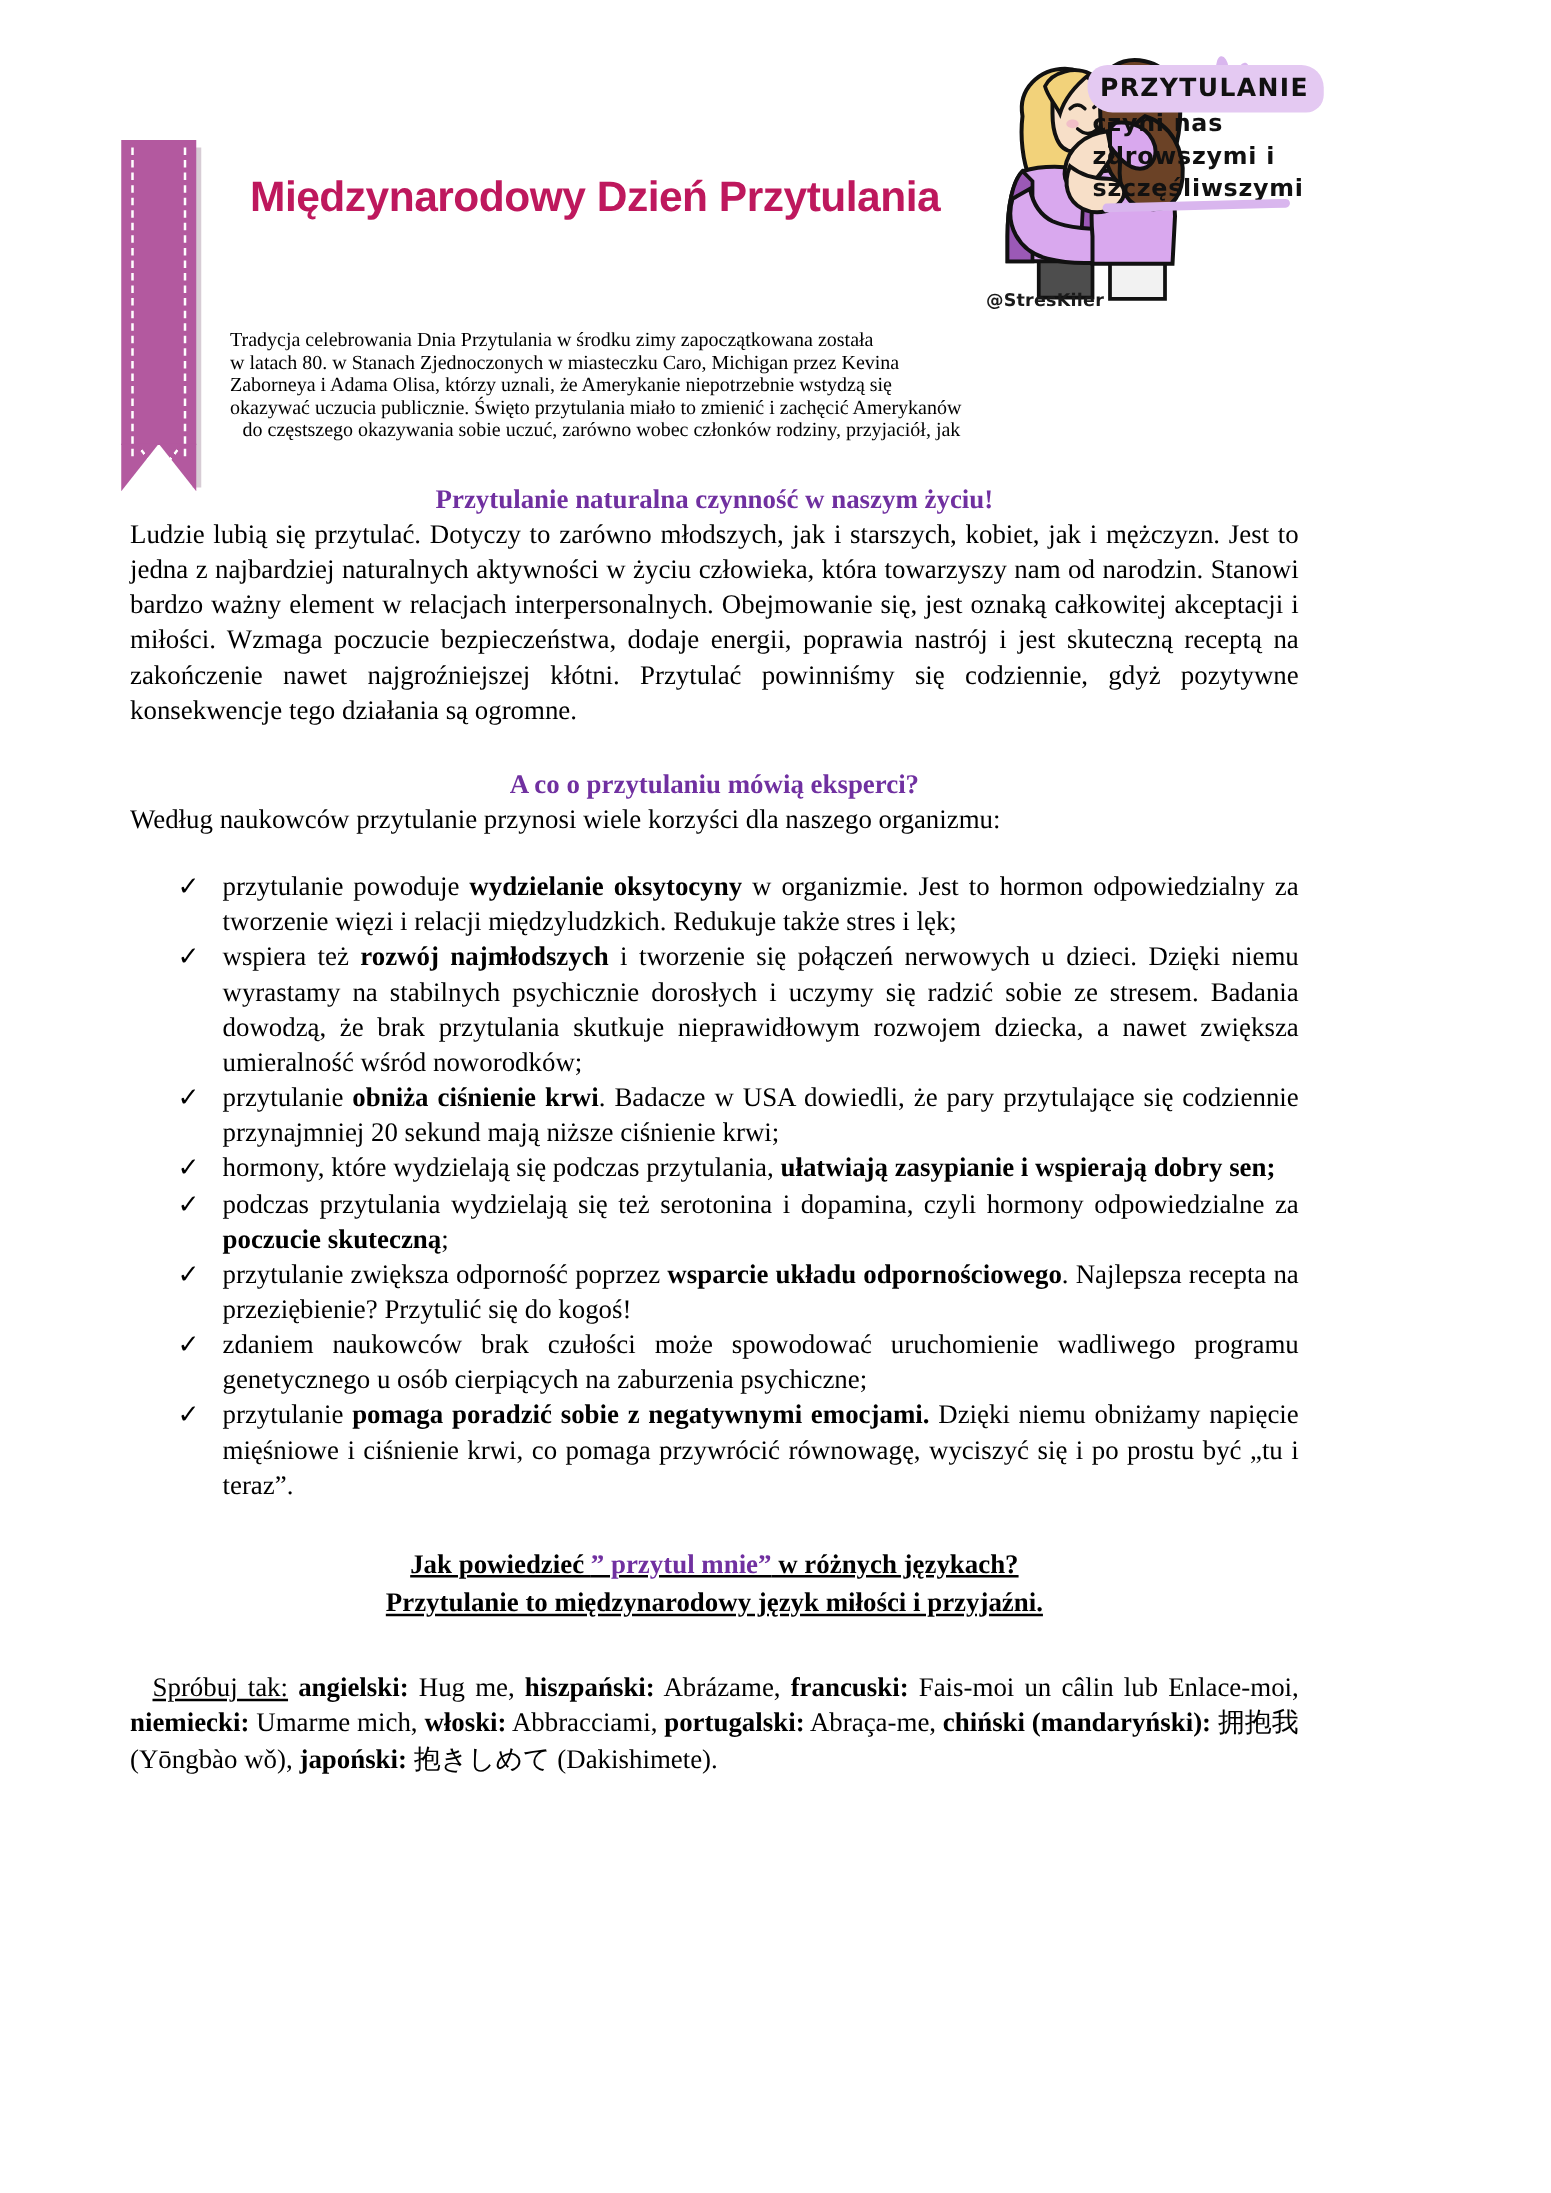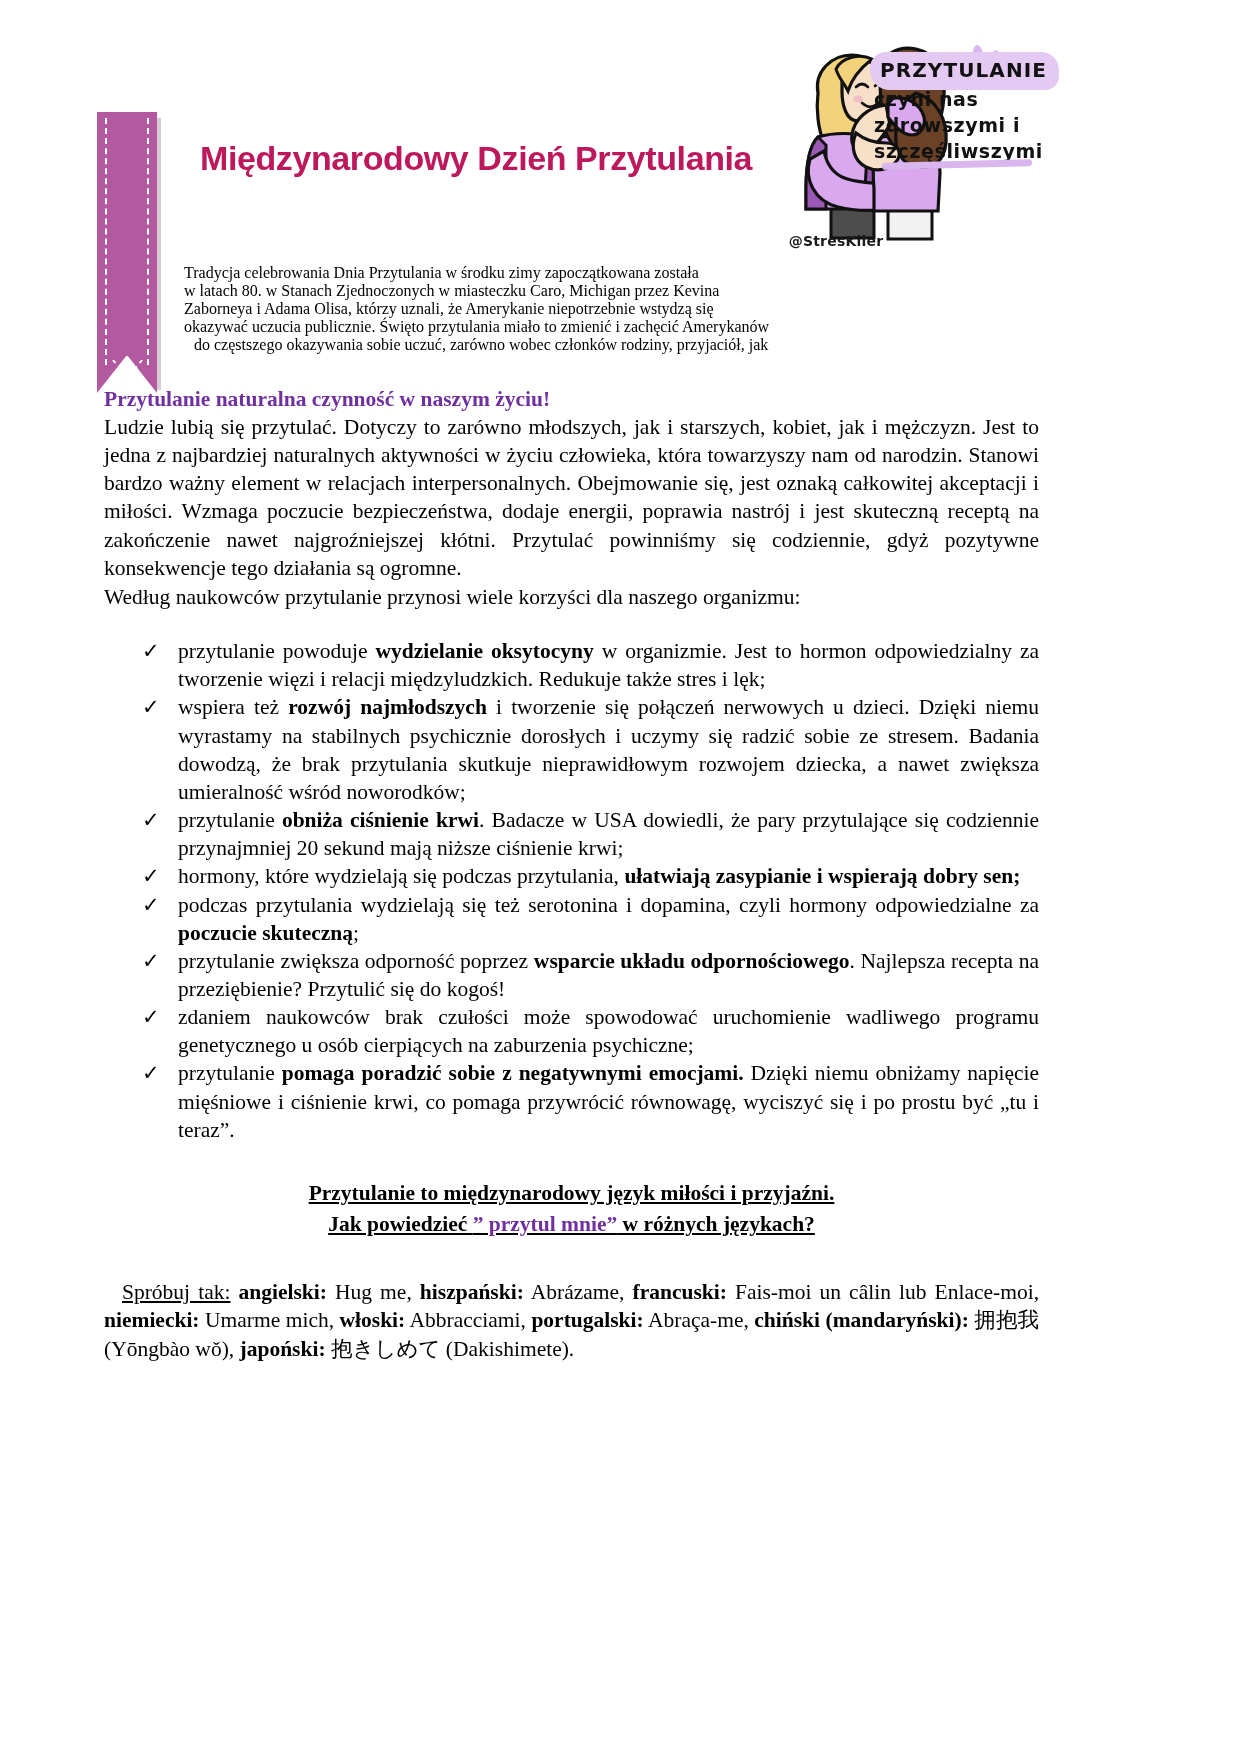--- a/index.html
+++ b/index.html
@@ -175,20 +175,21 @@
     text-align: justify;
     text-justify: inter-word;
   }
   .hang { display: block; }
 
   .sec-head {
     font-weight: bold;
     color: #7030a0;
     font-size: 21.5px;
     margin-top: 33px;
+    text-align: center;
   }
   .para-body {
     text-align: justify;
     margin-top: 1px;
   }
 
   ul.benefits {
     list-style: none;
     margin: 26px 0 0 0;
     padding: 0 0 0 36px;
@@ -317,34 +318,35 @@
       <span class="hang">Tradycja celebrowania Dnia Przytulania w środku zimy zapoczątkowana została</span>
       <span class="hang">w latach 80. w Stanach Zjednoczonych w miasteczku Caro, Michigan przez Kevina</span>
       <span class="hang">Zaborneya i Adama Olisa, którzy uznali, że Amerykanie niepotrzebnie wstydzą się</span>
       <span class="hang">okazywać uczucia publicznie. Święto przytulania miało to zmienić i zachęcić Amerykanów</span>
       <span class="hang" style="margin-left:10px">do częstszego okazywania sobie uczuć, zarówno wobec członków rodziny, przyjaciół, jak</span>
     </div>
 
     <div class="sec-head">Przytulanie naturalna czynność w naszym życiu!</div>
     <p class="para-body">Ludzie lubią się przytulać. Dotyczy to zarówno młodszych, jak i starszych, kobiet, jak i mężczyzn. Jest to jedna z najbardziej naturalnych aktywności w życiu człowieka, która towarzyszy nam od narodzin. Stanowi bardzo ważny element w relacjach interpersonalnych. Obejmowanie się, jest oznaką całkowitej akceptacji i miłości. Wzmaga poczucie bezpieczeństwa, dodaje energii, poprawia nastrój i jest skuteczną receptą na zakończenie nawet najgroźniejszej kłótni. Przytulać powinniśmy się codziennie, gdyż pozytywne konsekwencje tego działania są ogromne.</p>
 
+    <div class="sec-head">A co o przytulaniu mówią eksperci?</div>
     <p class="para-body">Według naukowców przytulanie przynosi wiele korzyści dla naszego organizmu:</p>
 
     <ul class="benefits" id="benefits-list">
         <li><span class="check">✓</span><span>przytulanie powoduje </span><b>wydzielanie oksytocyny</b><span> w organizmie. Jest to hormon odpowiedzialny za tworzenie więzi i relacji międzyludzkich. Redukuje także stres i lęk;</span></li>
         <li><span class="check">✓</span><span>wspiera też </span><b>rozwój najmłodszych</b><span> i tworzenie się połączeń nerwowych u dzieci. Dzięki niemu wyrastamy na stabilnych psychicznie dorosłych i uczymy się radzić sobie ze stresem. Badania dowodzą, że brak przytulania skutkuje nieprawidłowym rozwojem dziecka, a nawet zwiększa umieralność wśród noworodków;</span></li>
         <li><span class="check">✓</span><span>przytulanie </span><b>obniża ciśnienie krwi</b><span>. Badacze w USA dowiedli, że pary przytulające się codziennie przynajmniej 20 sekund mają niższe ciśnienie krwi;</span></li>
         <li><span class="check">✓</span><span>hormony, które wydzielają się podczas przytulania, </span><b>ułatwiają zasypianie i wspierają dobry sen;</b></li>
         <li><span class="check">✓</span><span>podczas przytulania wydzielają się też serotonina i dopamina, czyli hormony odpowiedzialne za </span><b>poczucie skuteczną</b><span>;</span></li>
         <li><span class="check">✓</span><span>przytulanie zwiększa odporność poprzez </span><b>wsparcie układu odpornościowego</b><span>. Najlepsza recepta na przeziębienie? Przytulić się do kogoś!</span></li>
         <li><span class="check">✓</span><span>zdaniem naukowców brak czułości może spowodować uruchomienie wadliwego programu genetycznego u osób cierpiących na zaburzenia psychiczne;</span></li>
         <li><span class="check">✓</span><span>przytulanie </span><b>pomaga poradzić sobie z negatywnymi emocjami.</b><span> Dzięki niemu obniżamy napięcie mięśniowe i ciśnienie krwi, co pomaga przywrócić równowagę, wyciszyć się i po prostu być „tu i teraz”.</span></li>
       </ul>
 
     <div class="closing">
+      <div><span>Jak powiedzieć </span><span class="purple">” przytul mnie”</span><span> w różnych językach?</span></div>
       <div>Przytulanie to międzynarodowy język miłości i przyjaźni.</div>
-      <div><span>Jak powiedzieć </span><span class="purple">” przytul mnie”</span><span> w różnych językach?</span></div>
     </div>
 
     <p class="langs" id="langs-paragraph"><span class="u">Spróbuj tak:</span> <b>angielski:</b><span> Hug me, </span><b>hiszpański:</b><span> Abrázame, </span><b>francuski:</b><span> Fais-moi un câlin lub Enlace-moi, </span><b>niemiecki:</b><span> Umarme mich, </span><b>włoski:</b><span> Abbracciami, </span><b>portugalski:</b><span> Abraça-me, </span><b>chiński (mandaryński):</b><span> 拥抱我 (Yōngbào wǒ), </span><b>japoński:</b><span> 抱きしめて (Dakishimete).</span></p>
 
   </div>
 </div>
 
 </body></html>

